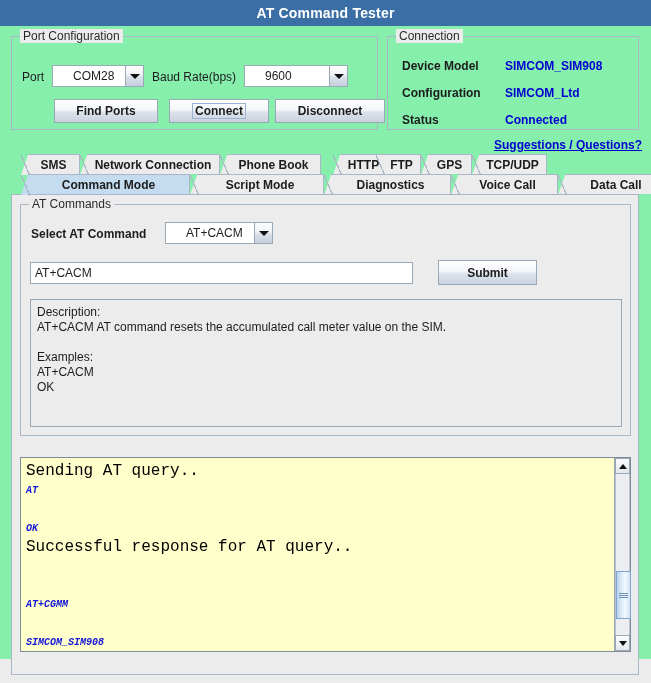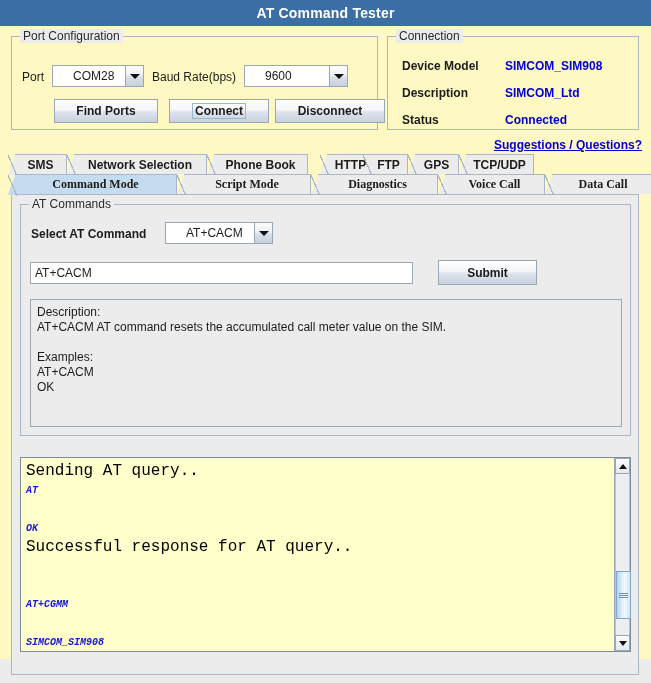--- a/index.html
+++ b/index.html
@@ -18,21 +18,21 @@
     background: #3a6ea5;
     color: #ffffff;
     font-size: 14px; font-weight: bold;
     display: flex; align-items: center; justify-content: center;
     letter-spacing: .2px;
   }
 
   
   #content {
     position: absolute; left: 0; top: 26px; width: 651px; height: 633px;
-    background: #fef9c3;
+    background: #86efac;
   }
 
   
   .group { position: absolute; border: 1px solid #a9b7c6; background: transparent; }
   .group > .legend {
     position: absolute; top: -8px; left: 8px;
     background: #ececec; padding: 0 3px;
     font-size: 12px; color: #2b2b2b; white-space: nowrap;
   }
 
@@ -77,21 +77,21 @@
   .btn .focusring { border: 1px solid #9bb4d4; padding: 0 2px; }
 
   
   #suggestlink {
     position: absolute; left: 494px; top: 112px;
     font-size: 12px; font-weight: bold; color: #0000d0;
     text-decoration: underline; white-space: nowrap;
   }
 
   
-  #tabwrap { position: absolute; left: 7px; top: 128px; width: 628px; height: 40px; }
+  #tabwrap { position: absolute; left: 20px; top: 128px; width: 628px; height: 40px; }
   .tabrow { position: absolute; left: 0; height: 20px; width: 628px; }
   .tab {
     position: absolute; top: 0; height: 20px;
     background: #ececec;
     border-top: 1px solid #a9b7c6;
     border-right: 1px solid #a9b7c6;
     font-size: 12px; color: #1c1c1c; font-weight: bold;
     display: flex; align-items: center; justify-content: center;
     white-space: nowrap;
   }
@@ -217,54 +217,54 @@
       <span>Disconnect</span>
     </div>
   </div>
 
   <div class="group" id="conngroup">
     <span class="legend">Connection</span>
 
     <span class="lbl b" style="left:14px; top:22px;">Device Model</span>
     <span class="val-blue" style="left:117px; top:22px;">SIMCOM_SIM908</span>
 
-    <span class="lbl b" style="left:14px; top:49px;">Description</span>
+    <span class="lbl b" style="left:14px; top:49px;">Configuration</span>
     <span class="val-blue" style="left:117px; top:49px;">SIMCOM_Ltd</span>
 
     <span class="lbl b" style="left:14px; top:76px;">Status</span>
     <span class="val-blue" style="left:117px; top:76px;">Connected</span>
   </div>
 
   <a id="suggestlink" href="#">Suggestions / Questions?</a>
 
   <div id="tabwrap">
     <div class="tabrow" id="tabrow1" style="top:0;">
         <div class="tab" style="left: 8px; width: 52px;">
           <span>SMS</span>
         </div>
         <div class="tab" style="left: 67px; width: 133px;">
-          <span>Network Selection</span>
+          <span>Network Connection</span>
         </div>
         <div class="tab" style="left: 207px; width: 94px;">
           <span>Phone Book</span>
         </div>
         <div class="tab" style="left: 308px; width: 48px; margin-left: 12px;">
           <span>HTTP</span>
         </div>
         <div class="tab" style="left: 363px; width: 38px;">
           <span>FTP</span>
         </div>
         <div class="tab" style="left: 408px; width: 44px;">
           <span>GPS</span>
         </div>
         <div class="tab" style="left: 459px; width: 68px;">
           <span>TCP/UDP</span>
         </div>
       </div>
-    <div class="tabrow" id="tabrow2" style="top:20px;font-family:Liberation Serif, serif;">
+    <div class="tabrow" id="tabrow2" style="top:20px;">
         <div class="tab sel" style="left: 8px; width: 162px;">
           <span>Command Mode</span>
         </div>
         <div class="tab" style="left: 177px; width: 127px;">
           <span>Script Mode</span>
         </div>
         <div class="tab" style="left: 311px; width: 120px;">
           <span>Diagnostics</span>
         </div>
         <div class="tab" style="left: 438px; width: 100px;">

